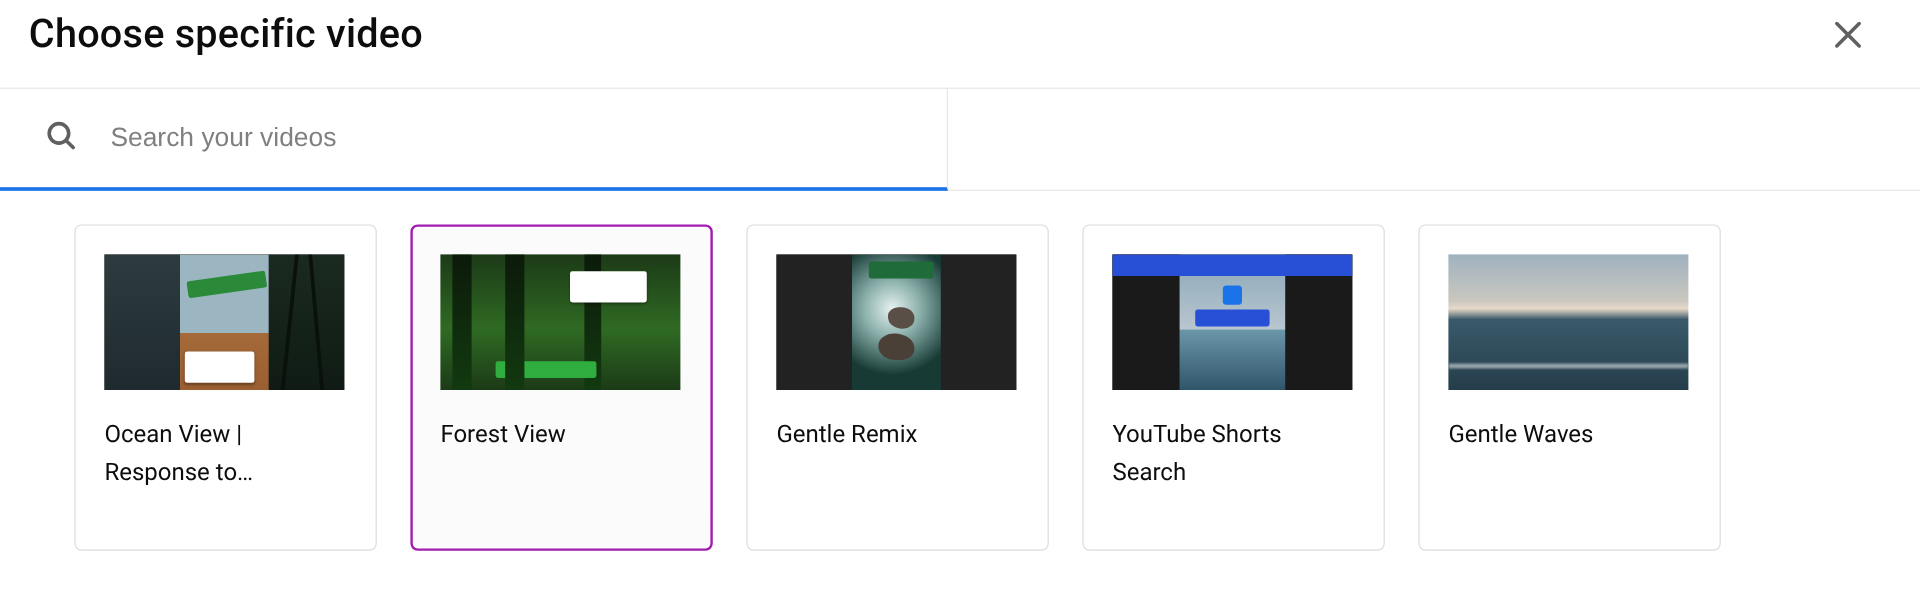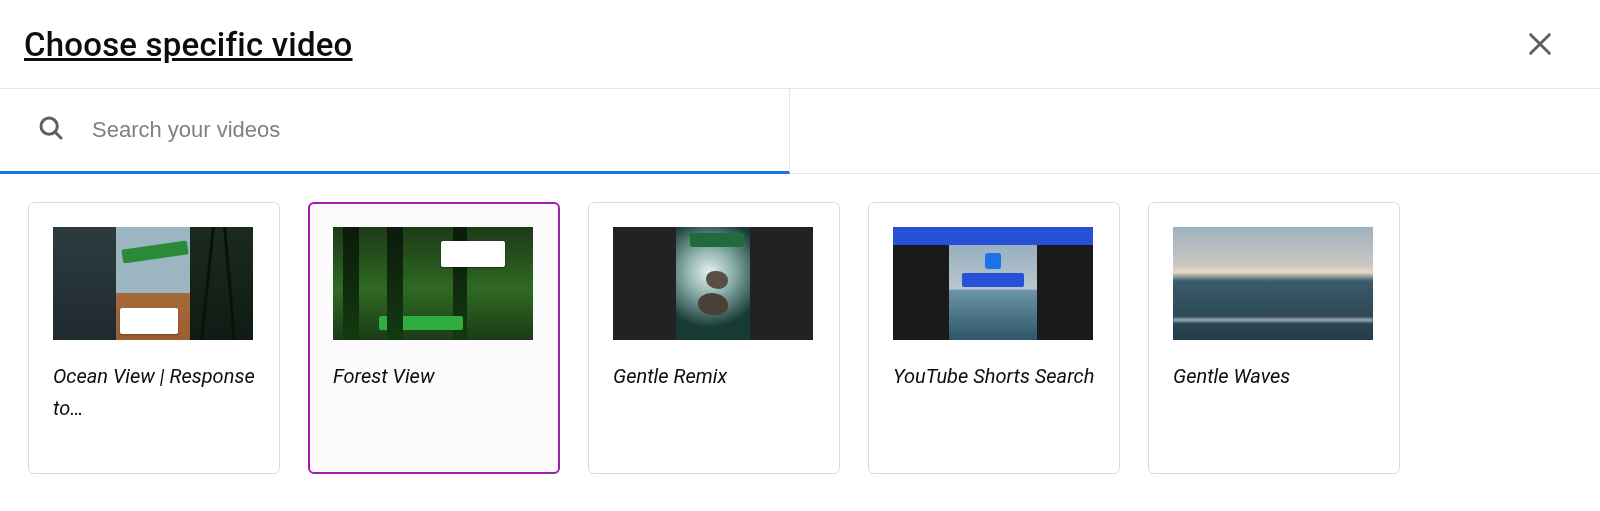--- a/index.html
+++ b/index.html
@@ -8,24 +8,23 @@
     background: #fff;
     color: #0d0d0d;
     width: 1600px;
     height: 511px;
     overflow: hidden;
   }
 
   
   .header {
     display: flex;
-    align-items: flex-end;
+    align-items: flex-start;
     justify-content: space-between;
-    padding: 24px 40px 24px 24px;
-    text-decoration: underline;
+    padding: 9px 40px 24px 24px;
   }
   .header h1 {
     font-size: 33px;
     font-weight: 500;
     letter-spacing: 0.2px;
   }
   .close-btn {
     cursor: pointer;
     color: #606060;
     padding: 4px;
@@ -60,22 +59,21 @@
     width: 100%;
     background: transparent;
   }
   .search-cell input::placeholder { color: #808080; }
   .search-icon { color: #606060; flex-shrink:0; }
 
   
   .gallery {
     display: flex;
     gap: 28px;
-    padding: 28px 28px;
-    font-style: italic;
+    padding: 28px 62px;
   }
   .card {
     width: 252px;
     height: 272px;
     border: 1px solid #dadce0;
     border-radius: 6px;
     padding: 24px;
     cursor: pointer;
     display: flex;
     flex-direction: column;

